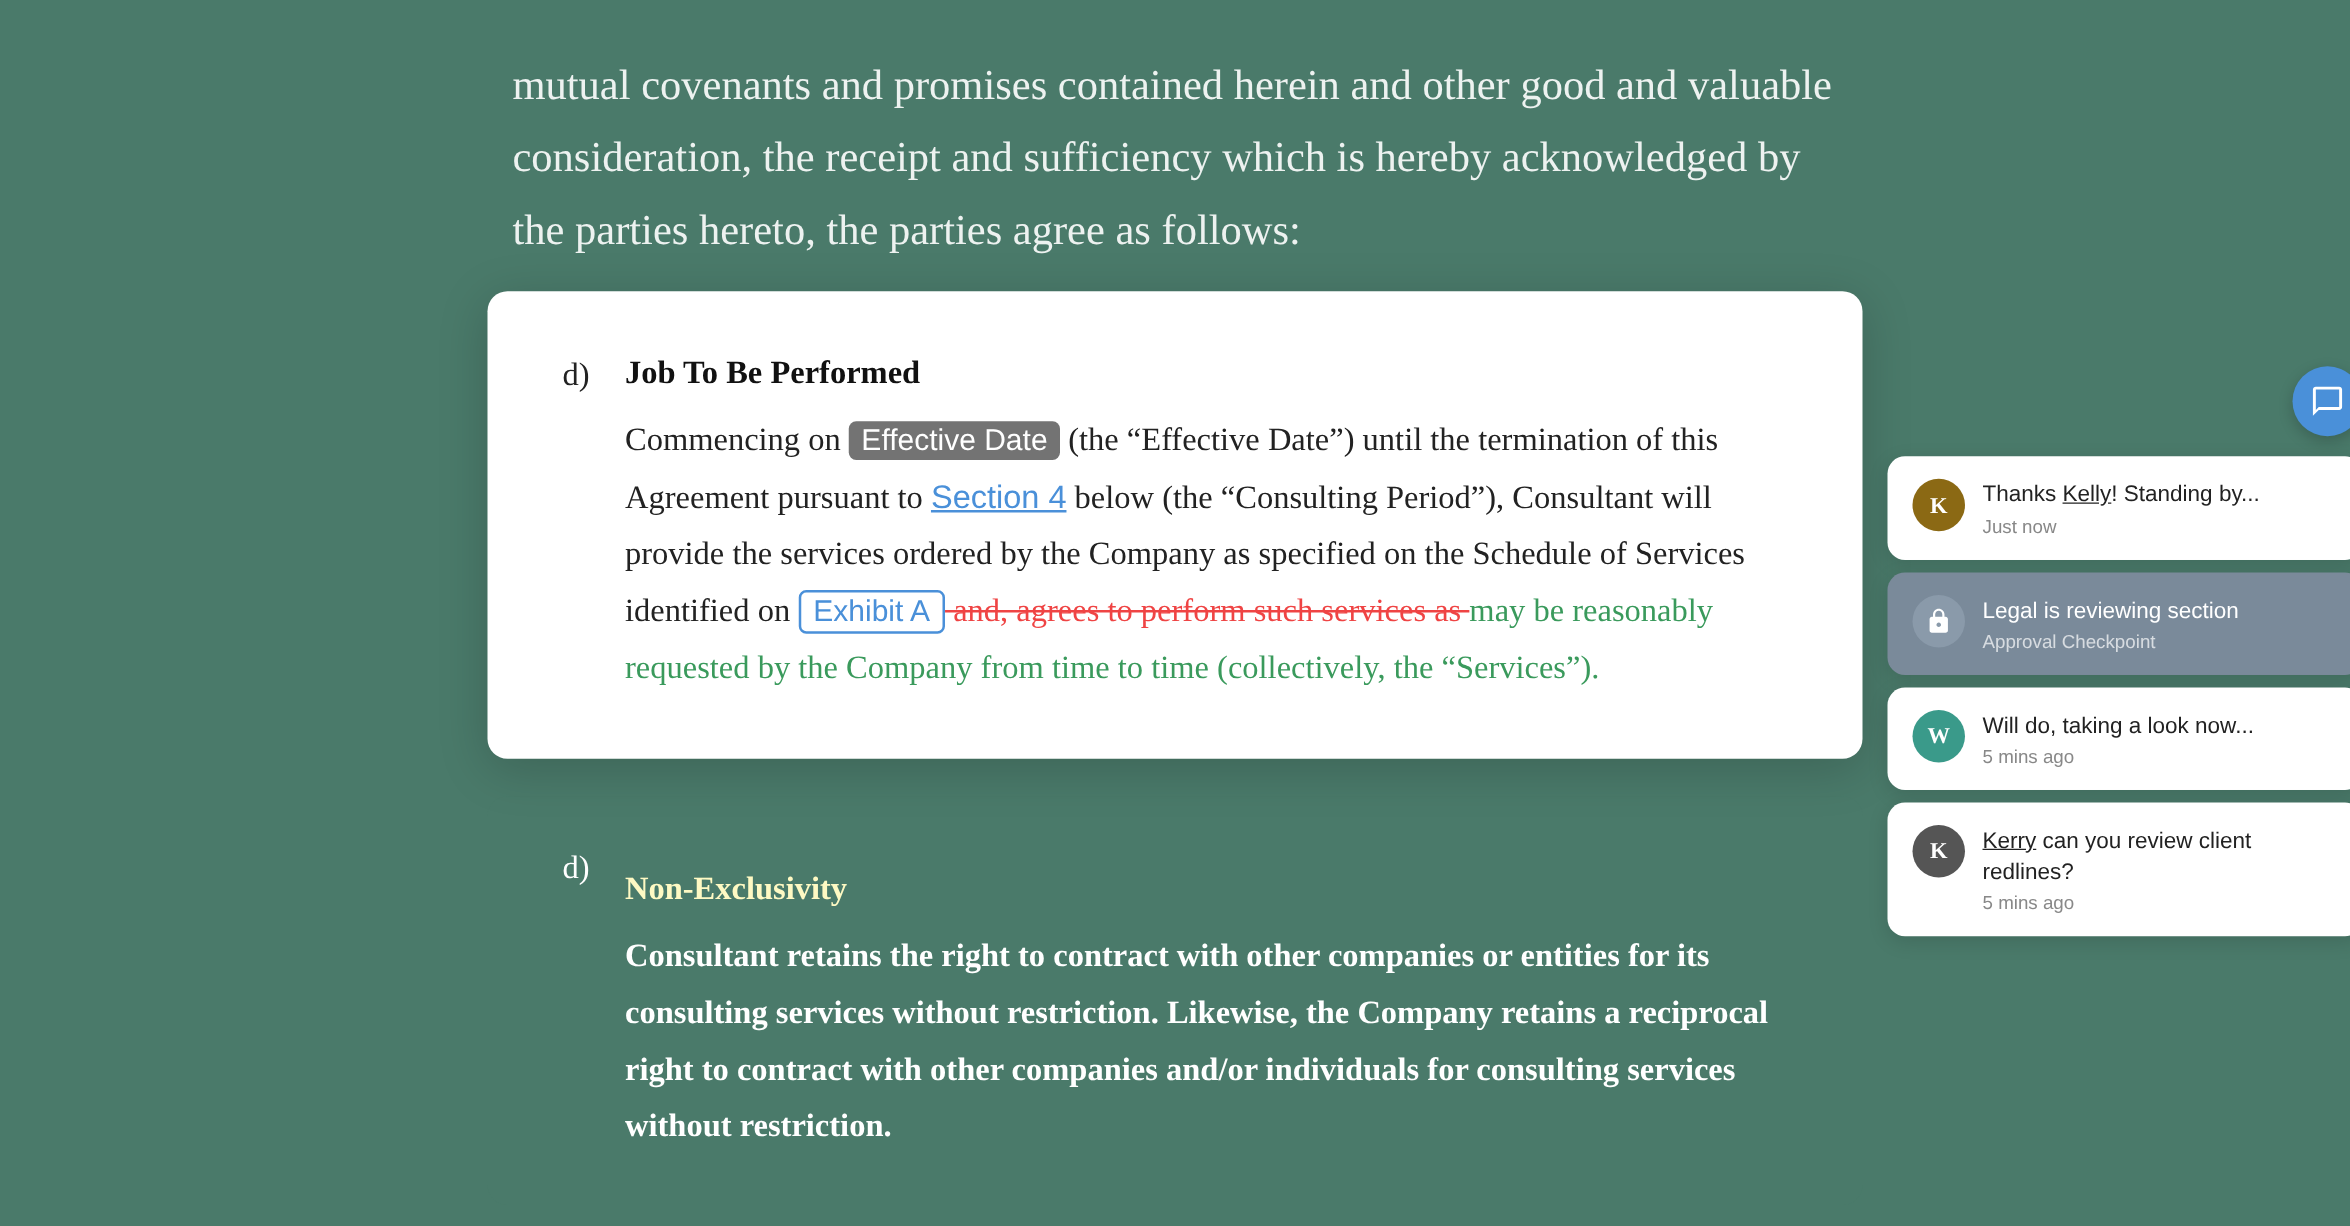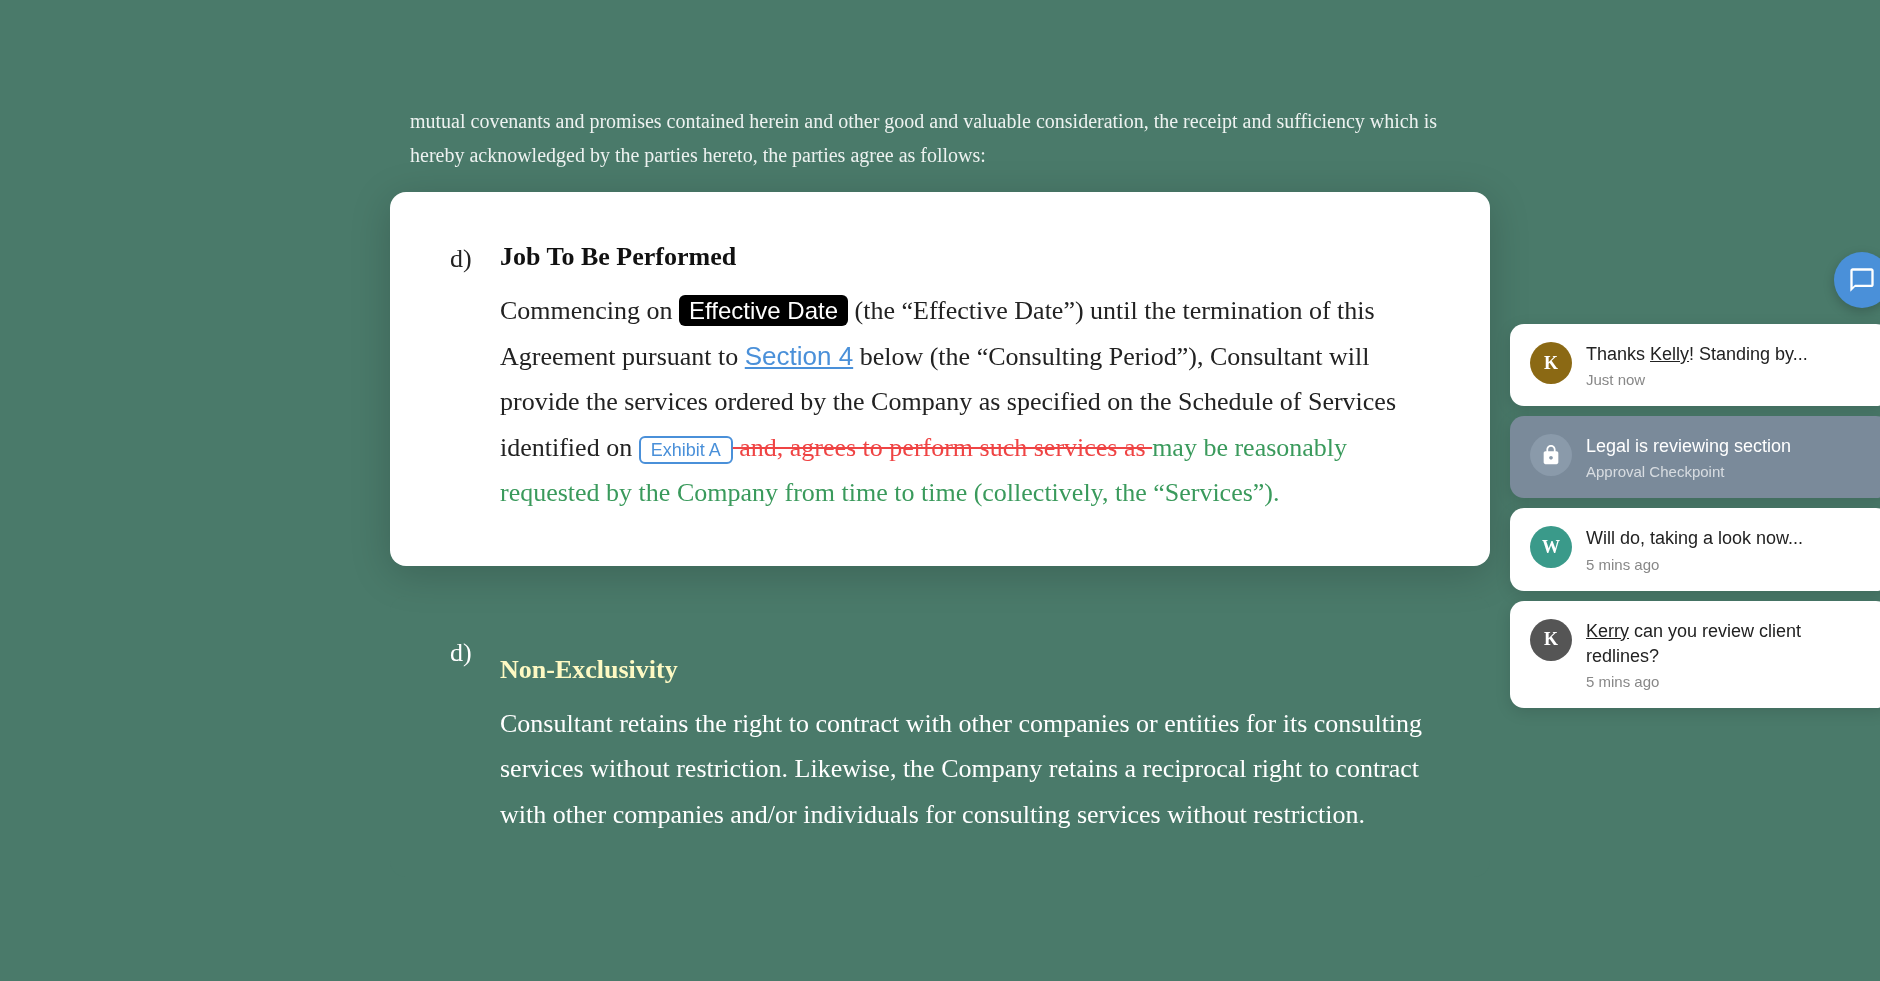--- a/index.html
+++ b/index.html
@@ -15,21 +15,21 @@
       padding: 40px;
     }
 
     .outer-container {
       position: relative;
       width: 1100px;
     }
 
     .background-text {
       color: rgba(255,255,255,0.9);
-      font-size: 20px;
+      font-size: 34px;
       line-height: 1.7;
       padding: 0 20px 20px 20px;
     }
 
     .document-card {
       background: white;
       border-radius: 16px;
       padding: 50px 60px 50px 60px;
       box-shadow: 0 8px 40px rgba(0,0,0,0.18);
       margin-bottom: 30px;
@@ -61,42 +61,42 @@
       margin-bottom: 16px;
     }
 
     .section-body {
       font-size: 26px;
       line-height: 1.75;
       color: #222;
     }
 
     .tag-blue {
-      background-color: #000000;
+      background-color: #737373;
       color: white;
       border-radius: 6px;
       padding: 2px 10px;
       font-size: 24px;
       display: inline;
       font-family: Arial, sans-serif;
     }
 
     .link-blue {
       color: #4a90d9;
       font-family: Arial, sans-serif;
       font-size: 26px;
       text-decoration: underline;
     }
 
     .tag-exhibit {
       border: 2px solid #4a90d9;
       color: #4a90d9;
       border-radius: 6px;
       padding: 2px 10px;
-      font-size: 18px;
+      font-size: 24px;
       display: inline;
       font-family: Arial, sans-serif;
       text-align: center;
     }
 
     .strikethrough {
       text-decoration: line-through;
       color: #ef4444;
     }
 
@@ -115,20 +115,21 @@
       color: white;
     }
 
     .non-exclusivity-section .section-title {
       color: #fef9c3;
       margin-top: 19px;
     }
 
     .non-exclusivity-section .section-body {
       color: white;
+      font-weight: bold;
     }
 
     
     .comments-panel {
       position: absolute;
       right: -400px;
       top: 60px;
       width: 380px;
       display: flex;
       flex-direction: column;

